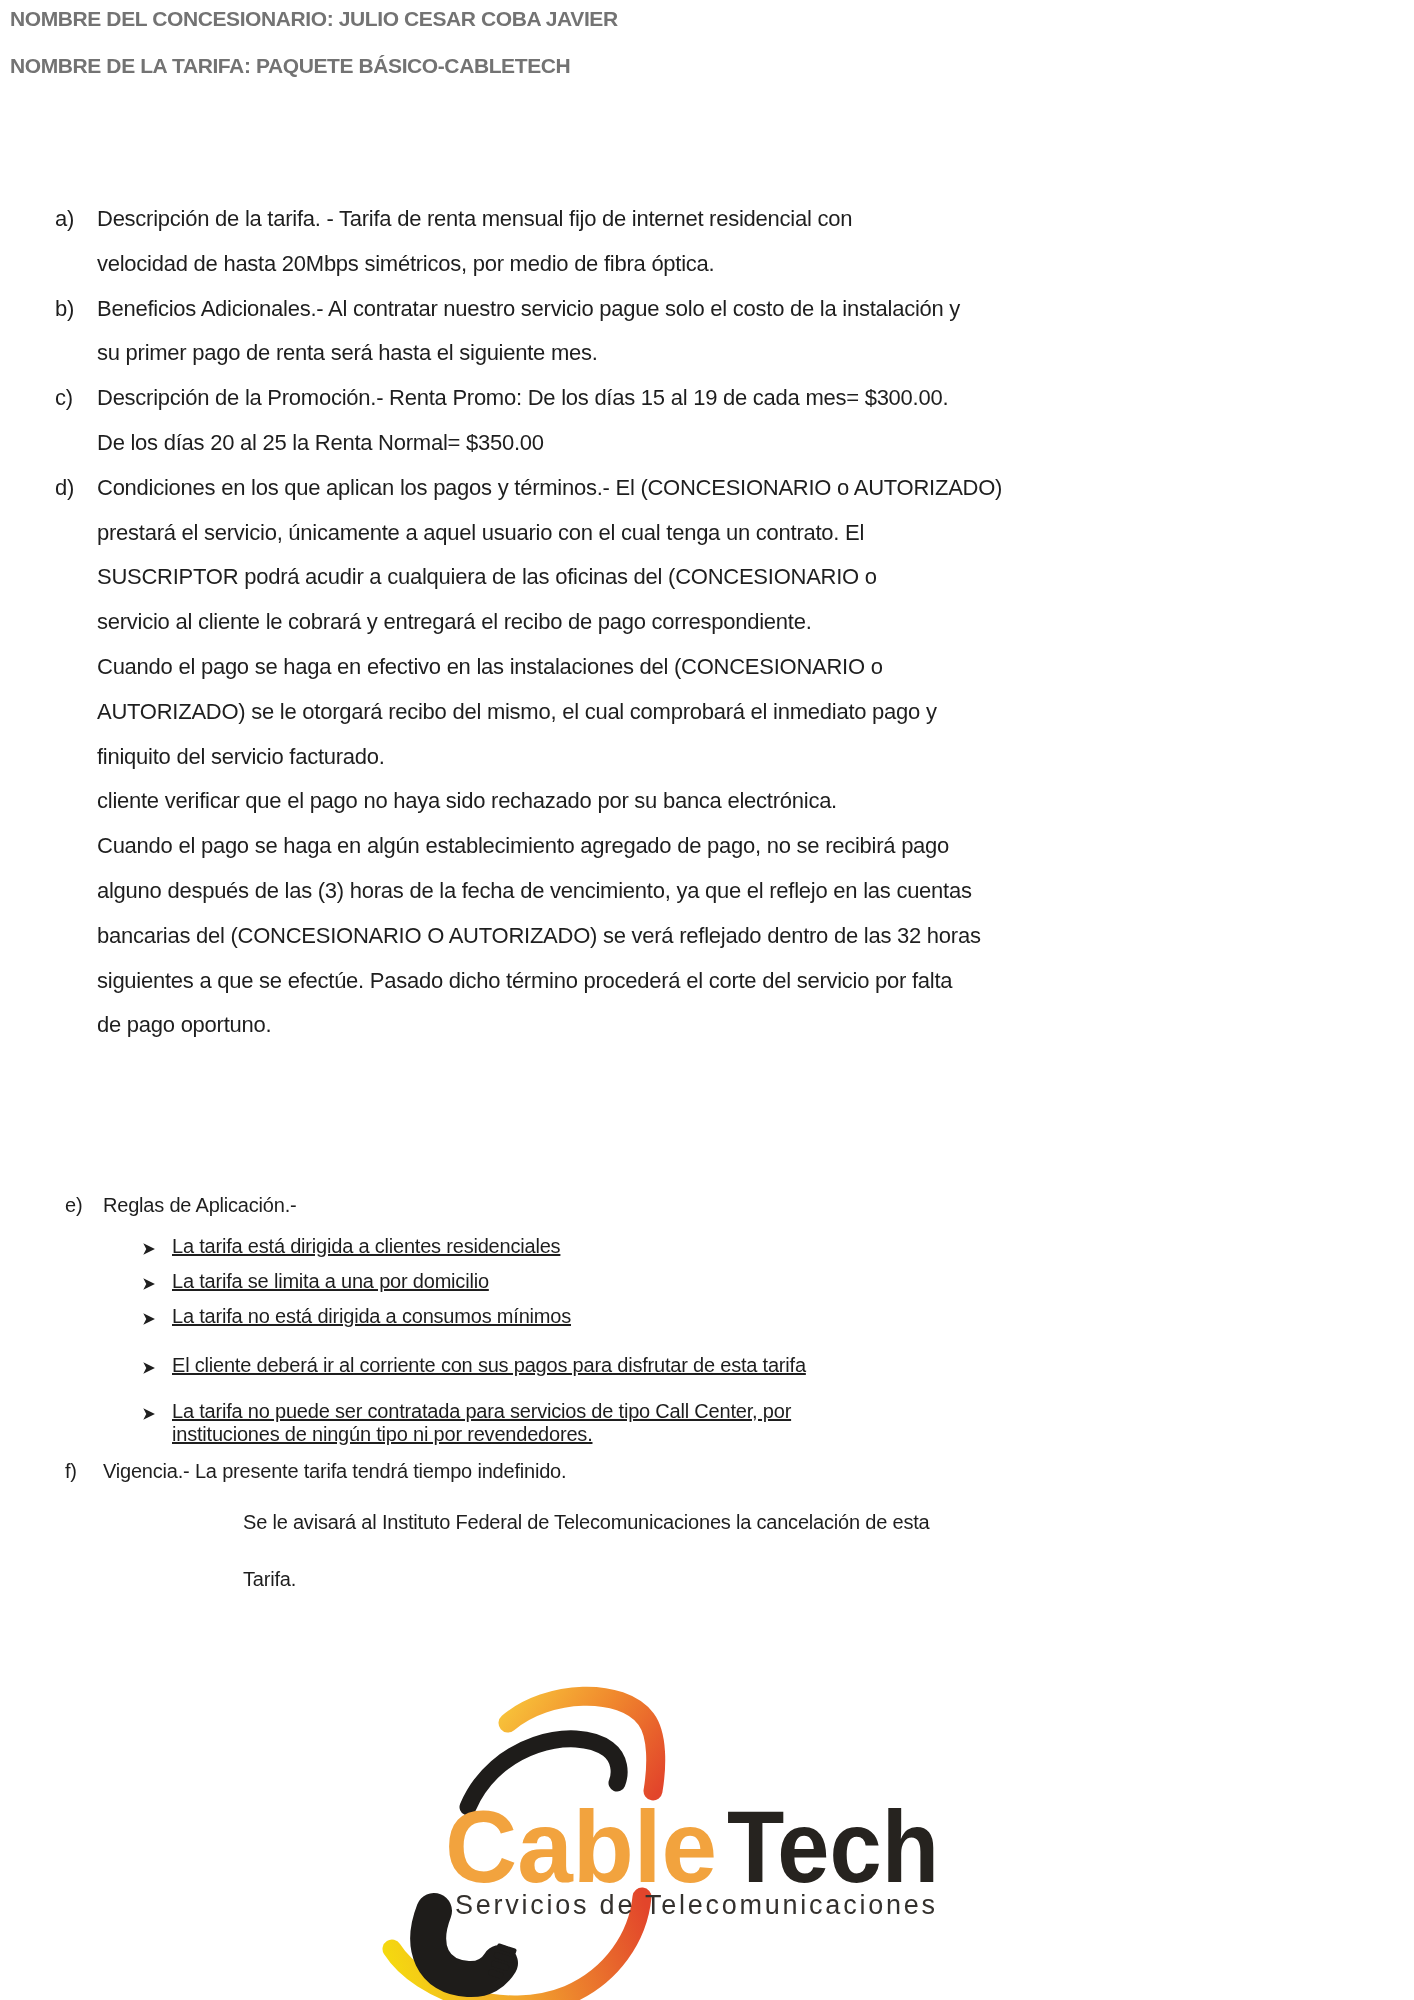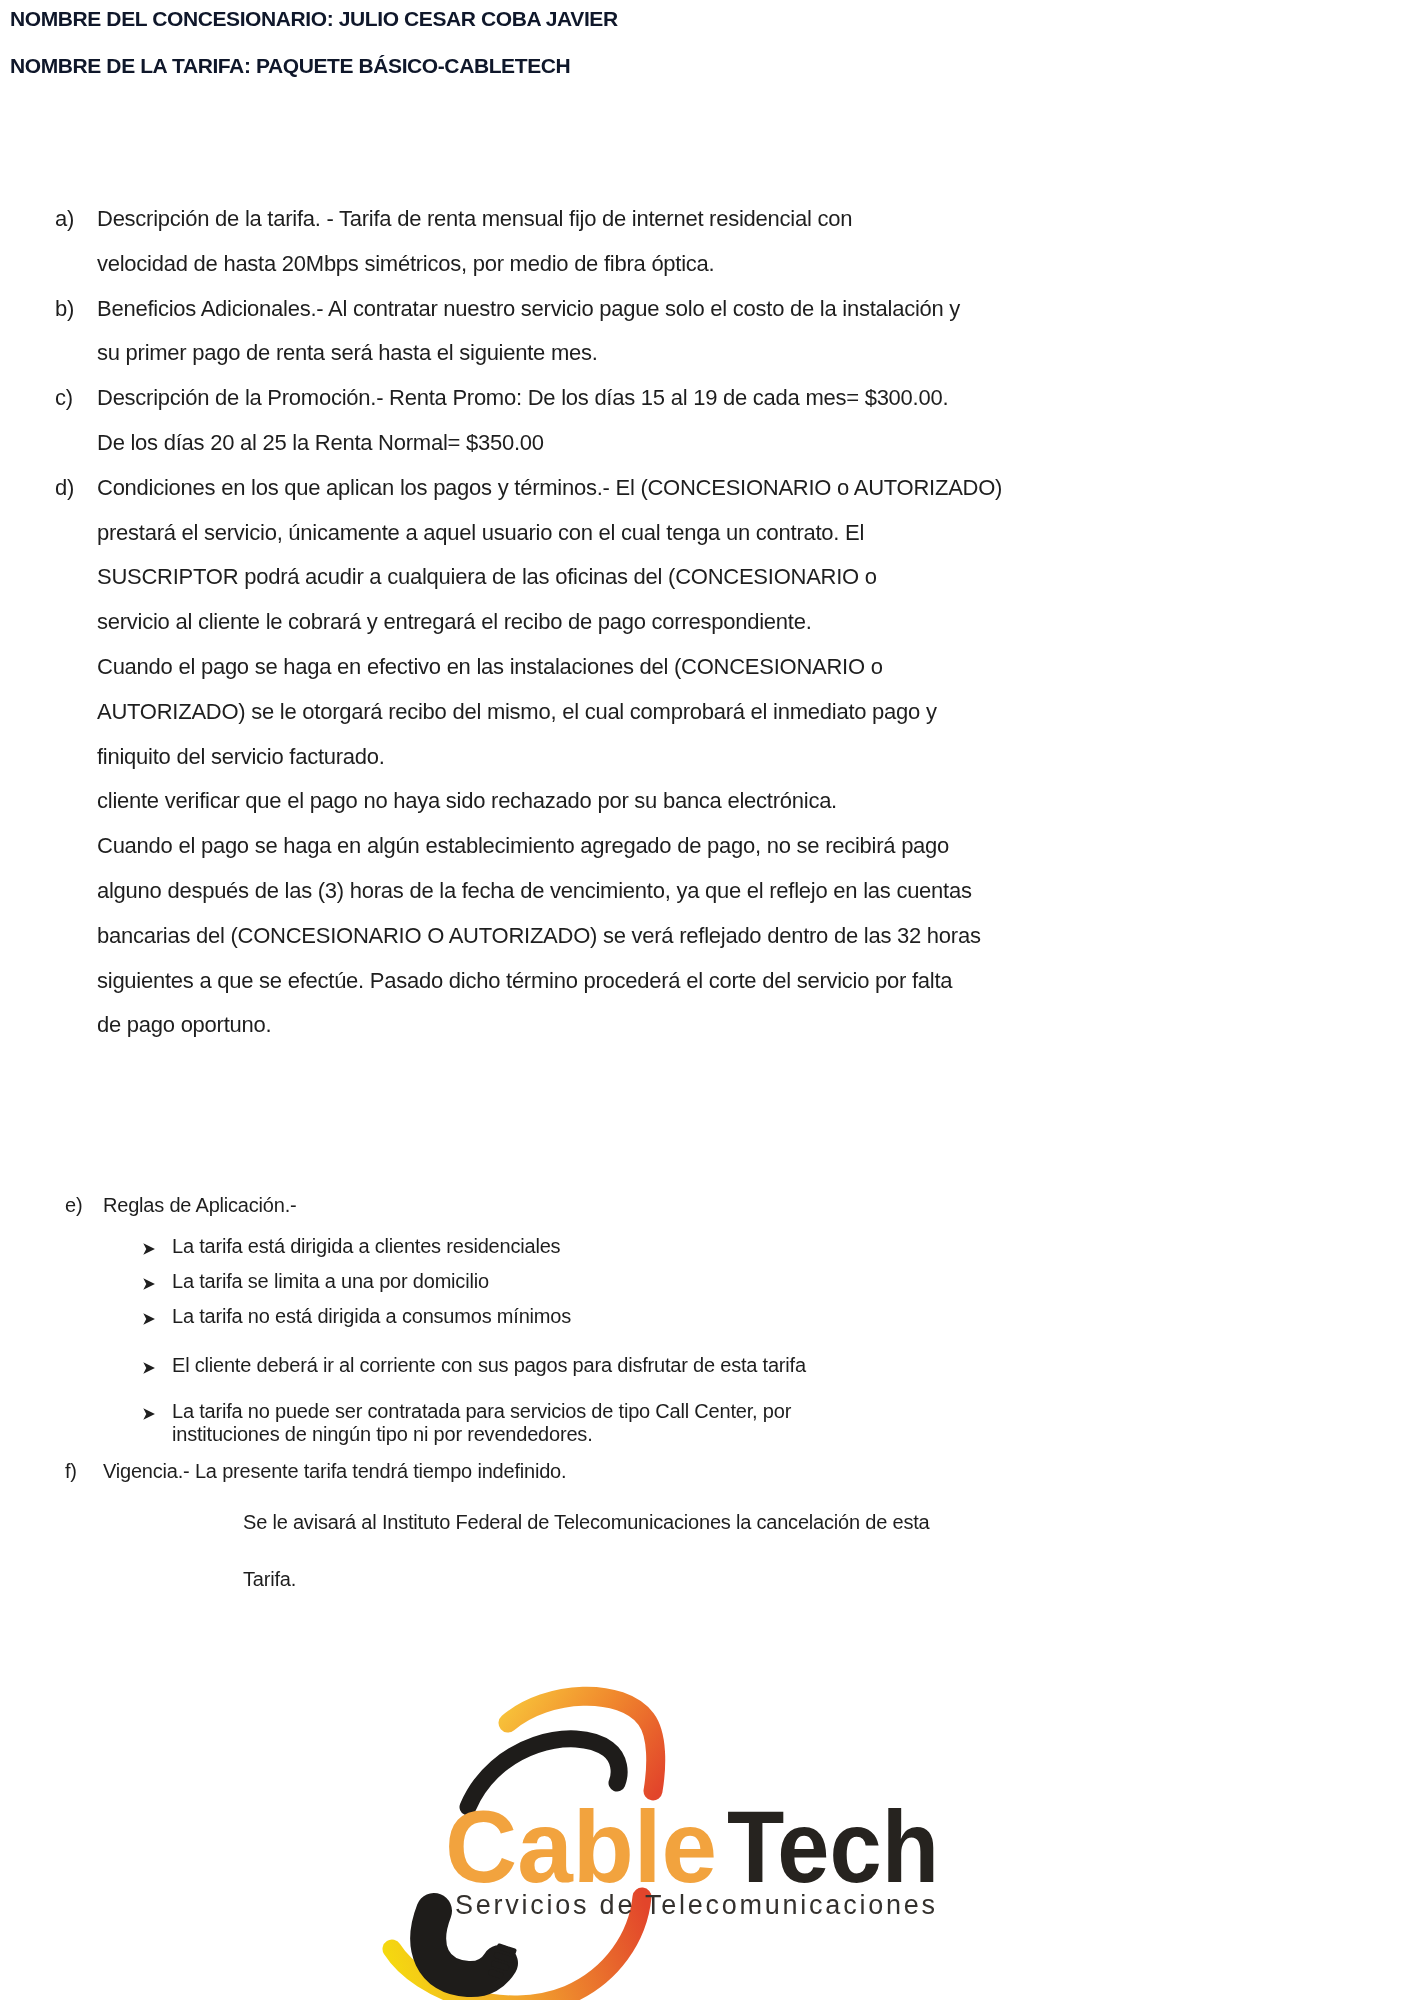--- a/index.html
+++ b/index.html
@@ -9,21 +9,21 @@
     margin:0 auto;
     background:#ffffff;
     overflow:hidden;
     font-family:"Liberation Sans", sans-serif;
     color:#1f1f1f;
   }
   
   .hdr{
     position:absolute;left:10px;right:20px;
     font-weight:bold;font-size:21px;letter-spacing:-0.4px;
-    white-space:nowrap;color:#0f172a;
+    white-space:nowrap;color:#737373;
   }
   .hdr1{top:7px;}
   .hdr2{top:54px;}
   
   .mainlist{
     position:absolute;left:0;right:0;top:197px;
     font-size:22px;letter-spacing:-0.25px;color:#1e1e1e;
   }
   .ln{
     position:relative;
@@ -33,21 +33,21 @@
   }
   .mk{position:absolute;left:55px;top:0;}
   
   .sm{
     position:absolute;left:0;right:0;
     font-size:20px;letter-spacing:-0.2px;color:#1e1e1e;
     line-height:26px;white-space:nowrap;
   }
   .mk2{position:absolute;left:65px;top:0;}
   .sm.titled{padding-left:103px;}
-  .bullet{padding-left:172px;}
+  .bullet{padding-left:172px;text-decoration:underline;}
   .arrow{
     position:absolute;left:141px;top:4px;width:16px;height:16px;
     display:inline-block;
   }
   .note{padding-left:243px;}
   
   .logo-svg{position:absolute;left:340px;top:1680px;width:640px;height:330px;overflow:visible;}
 </style>
 </head>
 <body>

